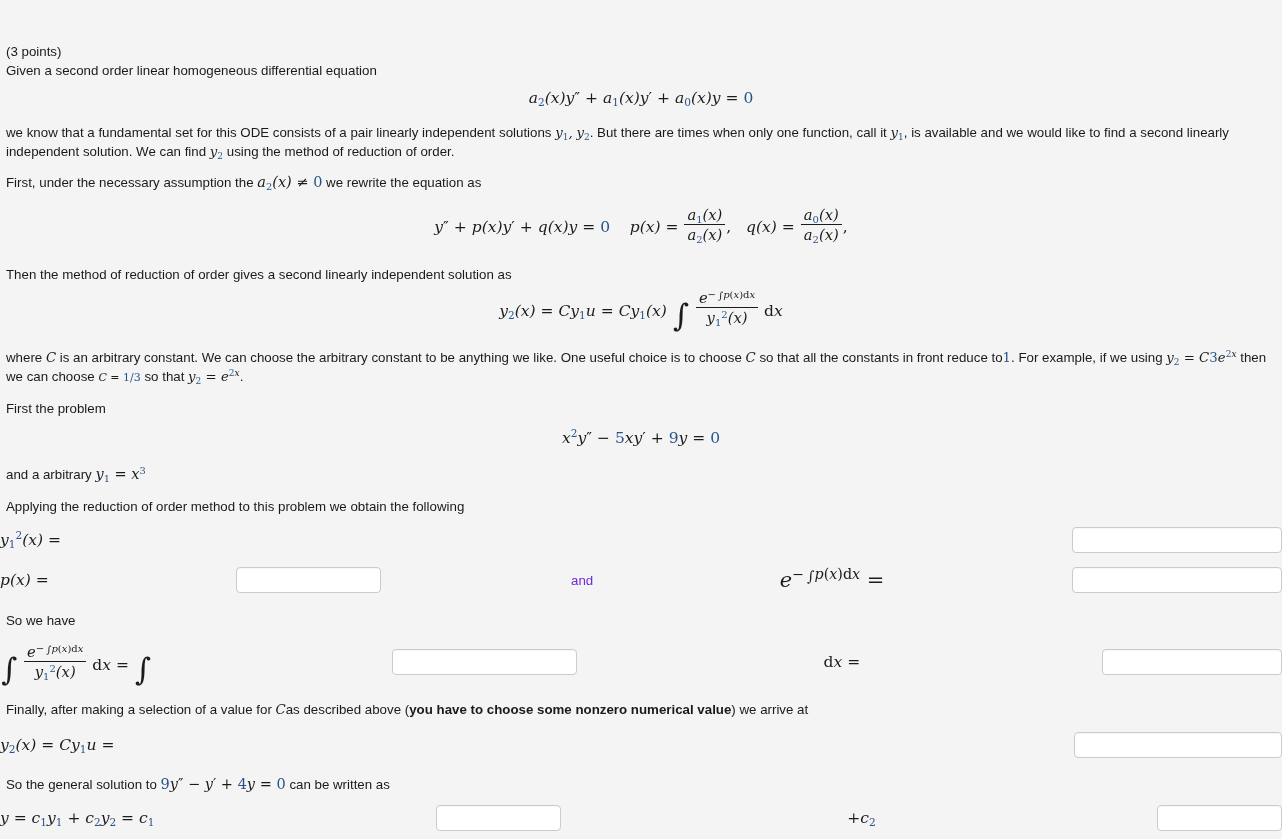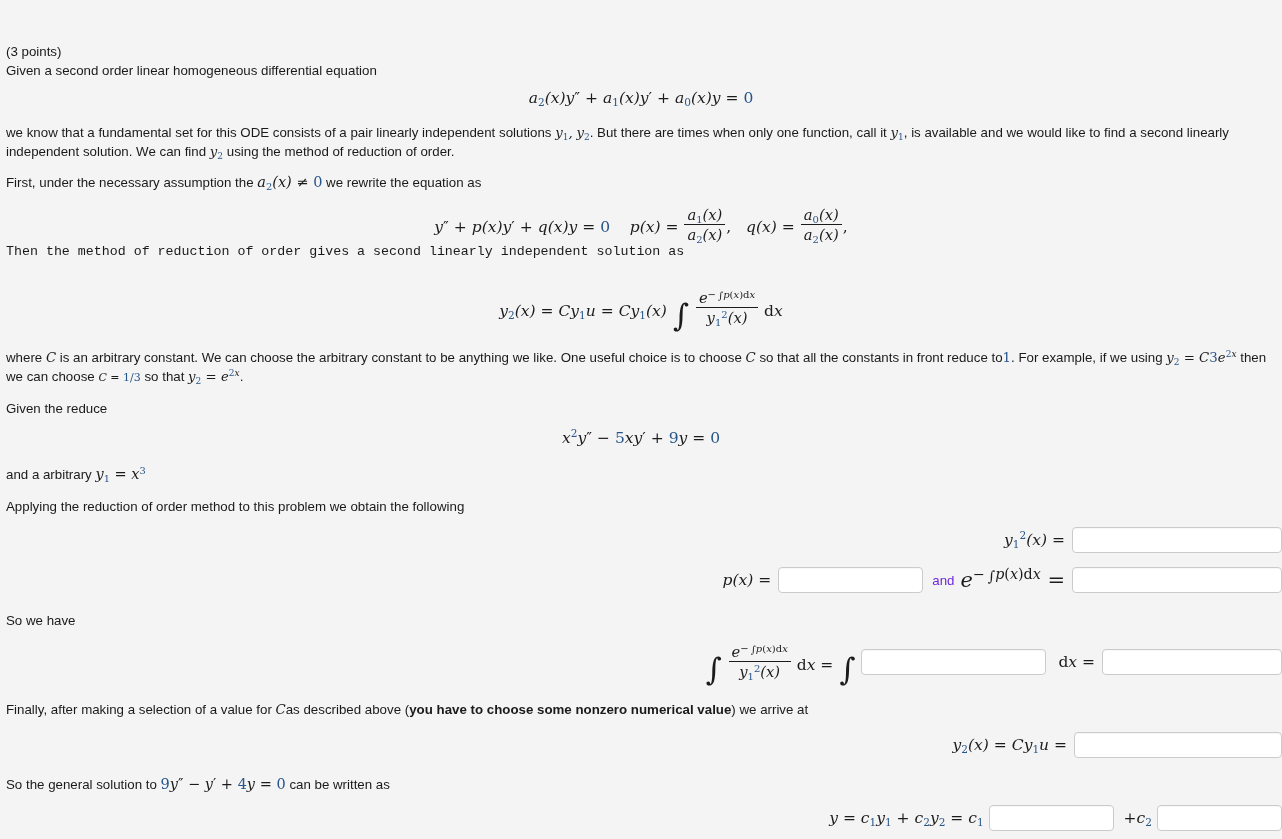--- a/index.html
+++ b/index.html
@@ -89,21 +89,21 @@
     display: inline-block;
   }
   .neq { font-style: normal; }
   
   .row {
     display: flex;
     align-items: center;
     width: 100%;
     box-sizing: border-box;
   }
-  .row.center { justify-content: flex-end; }
+  .row.center { justify-content: space-between; }
   .lbl {
     font-family: "DejaVu Serif", "Liberation Serif", serif;
     font-style: italic;
     white-space: nowrap;
   }
   .txtlbl {
     font-family: "Liberation Sans", sans-serif;
     font-style: normal;
     font-size: 13.3px;
     color: #6d28d9;
@@ -166,21 +166,21 @@
     <span class="m" style="font-size:15.5px;">
       <span class="mi">y</span><span class="op">″</span><span class="op"> + </span><span class="mi">p</span>(<span class="mi">x</span>)<span class="mi">y</span><span class="op">′</span>
       <span class="op"> + </span><span class="mi">q</span>(<span class="mi">x</span>)<span class="mi">y</span><span class="op"> = </span><span class="num">0</span>
       &nbsp;&nbsp;
       <span class="mi">p</span>(<span class="mi">x</span>)<span class="op"> = </span><span class="frac"><span class="nu"><span class="mi">a</span><sub><span class="num">1</span></sub>(<span class="mi">x</span>)</span><span class="de"><span class="mi">a</span><sub><span class="num">2</span></sub>(<span class="mi">x</span>)</span></span><span class="op">,</span>
       &nbsp;
       <span class="mi">q</span>(<span class="mi">x</span>)<span class="op"> = </span><span class="frac"><span class="nu"><span class="mi">a</span><sub><span class="num">0</span></sub>(<span class="mi">x</span>)</span><span class="de"><span class="mi">a</span><sub><span class="num">2</span></sub>(<span class="mi">x</span>)</span></span><span class="op">,</span>
     </span>
   </div>
 
-  <div class="prose" style="position:absolute; left:0; top:204px;font-family:Liberation Mono, monospace;">Then the method of reduction of order gives a second linearly independent solution as</div>
+  <div class="prose" style="position:absolute; left:0; top:227px;">Then the method of reduction of order gives a second linearly independent solution as</div>
 
   <div class="display" style="position:absolute; left:0; top:251px;">
     <span class="m" style="font-size:15.5px;">
       <span class="mi">y</span><sub><span class="num">2</span></sub>(<span class="mi">x</span>)<span class="op"> = </span>
       <span class="mi">C</span><span class="mi">y</span><sub><span class="num">1</span></sub><span class="mi">u</span>
       <span class="op"> = </span>
       <span class="mi">C</span><span class="mi">y</span><sub><span class="num">1</span></sub>(<span class="mi">x</span>)
       <span class="intsym">∫</span>
       <span class="frac" style="vertical-align:-0.5em;">
         <span class="nu"><span class="mi">e</span><sup><span class="op">−</span> <span class="smallint" style="font-size:1.0em;">∫</span><span class="mi">p</span>(<span class="mi">x</span>)<span class="rm">d</span><span class="mi">x</span></sup></span>
@@ -198,21 +198,21 @@
     <span>so that all the constants in front reduce to</span><span class="m"><span class="num">1</span></span><span>. For example, if we using</span>
     <span class="m"><span class="mi">y</span><sub><span class="num">2</span></sub><span class="op"> = </span><span class="mi">C</span><span class="num">3</span><span class="mi">e</span><sup><span class="num">2</span><span class="mi">x</span></sup></span>
     <span>then</span>
     <br>
     <span>we can choose</span>
     <span class="m" style="font-size:11px;"><span class="mi">C</span><span class="op"> = </span><span class="num">1/3</span></span>
     <span>so that</span>
     <span class="m"><span class="mi">y</span><sub><span class="num">2</span></sub><span class="op"> = </span><span class="mi">e</span><sup><span class="num">2</span><span class="mi">x</span></sup></span><span>.</span>
   </div>
 
-  <div class="prose" style="position:absolute; left:0; top:361px;">Given the reduce</div>
+  <div class="prose" style="position:absolute; left:0; top:361px;">First the problem</div>
 
   <div class="display" style="position:absolute; left:0; top:391px;">
     <span class="m" style="font-size:15.5px;">
       <span class="mi">x</span><sup><span class="num">2</span></sup><span class="mi">y</span><span class="op">″</span>
       <span class="op"> − </span><span class="num">5</span><span class="mi">xy</span><span class="op">′</span>
       <span class="op"> + </span><span class="num">9</span><span class="mi">y</span><span class="op"> = </span><span class="num">0</span>
     </span>
   </div>
 
   <div class="prose" style="position:absolute; left:0; top:426px;">

